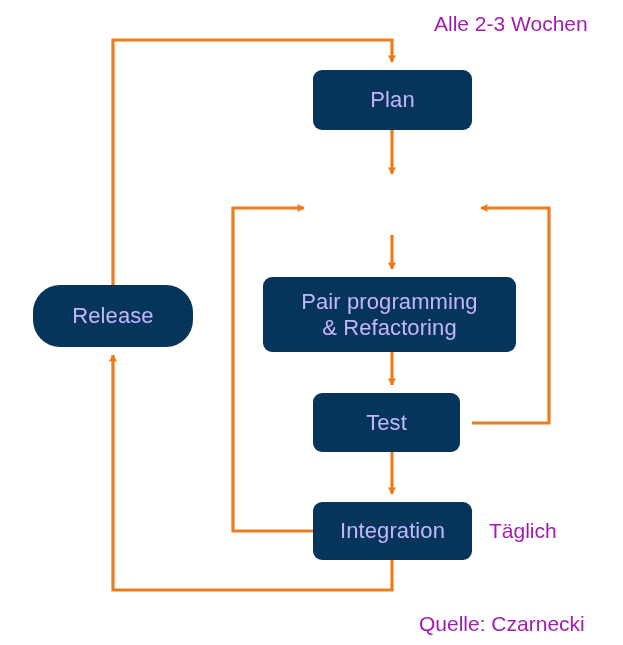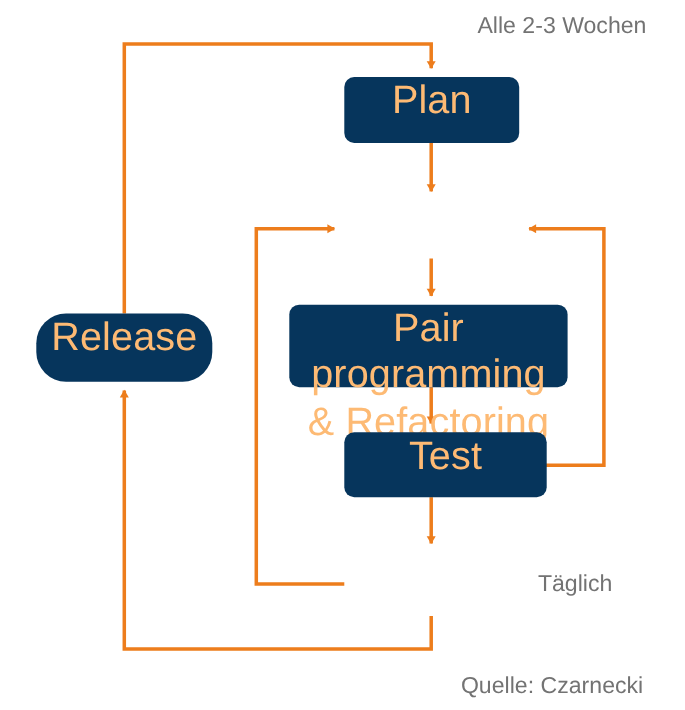--- a/index.html
+++ b/index.html
@@ -21,45 +21,46 @@
     position: absolute;
     left: 0;
     top: 0;
     width: 623px;
     height: 645px;
   }
   .node {
     position: absolute;
     background: #06355c;
     border-radius: 9px;
-    color: #fdba74;
+    color: #c4b5fd;
     display: flex;
+    align-items: center;
     justify-content: center;
     text-align: center;
     line-height: 1.18;
     font-family: "Liberation Sans", sans-serif;
-    font-size: 36px;
+    font-size: 22px;
     font-weight: 400;
     letter-spacing: 0.1px;
     box-sizing: border-box;
     z-index: 2;
   }
   .note {
     position: absolute;
-    color: #737373;
+    color: #a21caf;
     font-family: "Liberation Sans", sans-serif;
     font-size: 21px;
     font-weight: 400;
     white-space: nowrap;
     z-index: 3;
   }
   #node-plan        { left: 313px; top: 70px;  width: 159px; height: 60px; }
   #node-writetests  { left: 313px; top: 182px; width: 159px; height: 53px; }
   #node-pair        { left: 263px; top: 277px; width: 253px; height: 75px; }
-  #node-test        { left: 313px; top: 393px; width: 184px; height: 59px; }
+  #node-test        { left: 313px; top: 393px; width: 147px; height: 59px; }
   #node-integration { left: 313px; top: 502px; width: 159px; height: 58px; }
   #node-release     { left: 33px;  top: 285px; width: 160px; height: 62px; border-radius: 27px; }
   #note-cadence-top { left: 434px; top: 12px; }
   #note-cadence-daily { left: 489px; top: 519px; }
   #note-source      { left: 419px; top: 612px; }
 </style>
 </head>
 <body>
 
 <div id="canvas">
@@ -109,20 +110,23 @@
     <span>
       <span>Pair programming</span><br>
       <span>&amp; Refactoring</span>
     </span>
   </div>
 
   <div class="node" id="node-test">
     <span>Test</span>
   </div>
 
+  <div class="node" id="node-integration">
+    <span>Integration</span>
+  </div>
 
   <div class="node" id="node-release">
     <span>Release</span>
   </div>
 
   <div class="note" id="note-cadence-top">Alle 2-3 Wochen</div>
 
   <div class="note" id="note-source">Quelle: Czarnecki</div>
 
   <div class="note" id="note-cadence-daily">Täglich</div>

